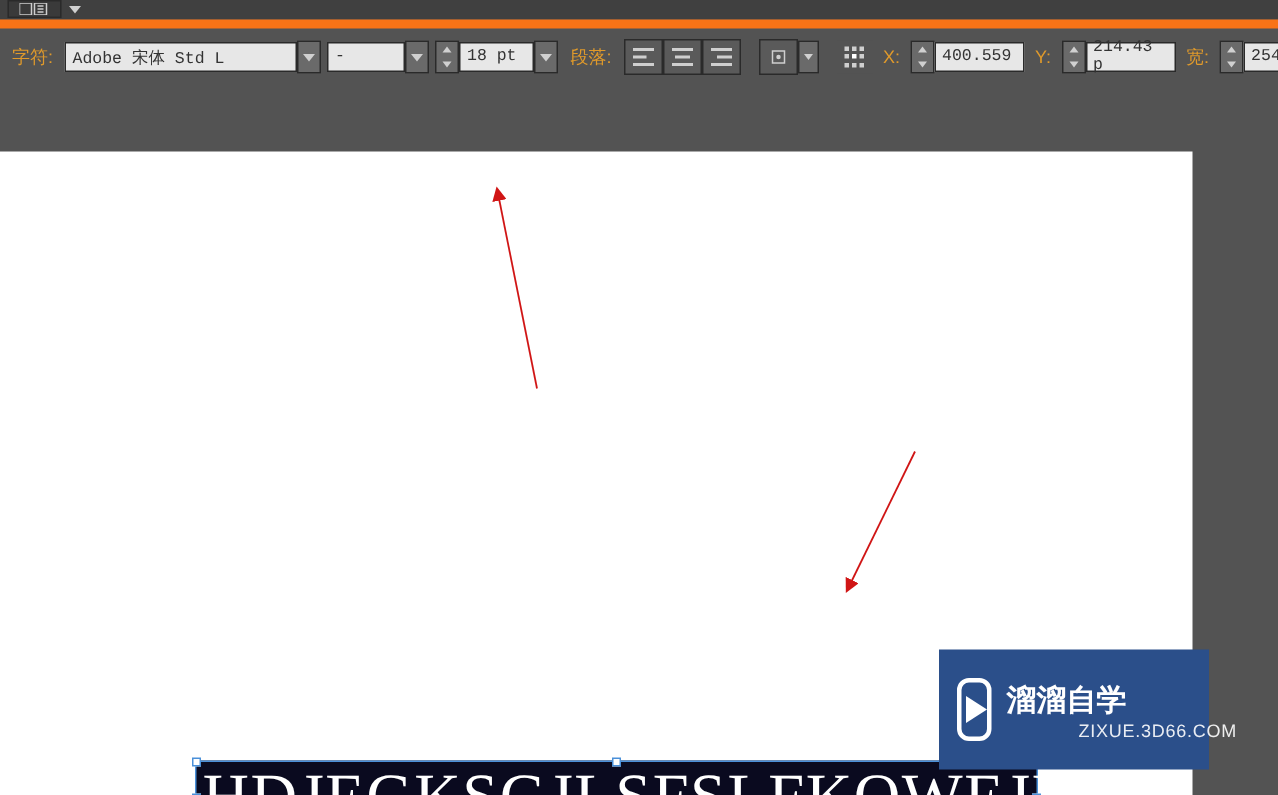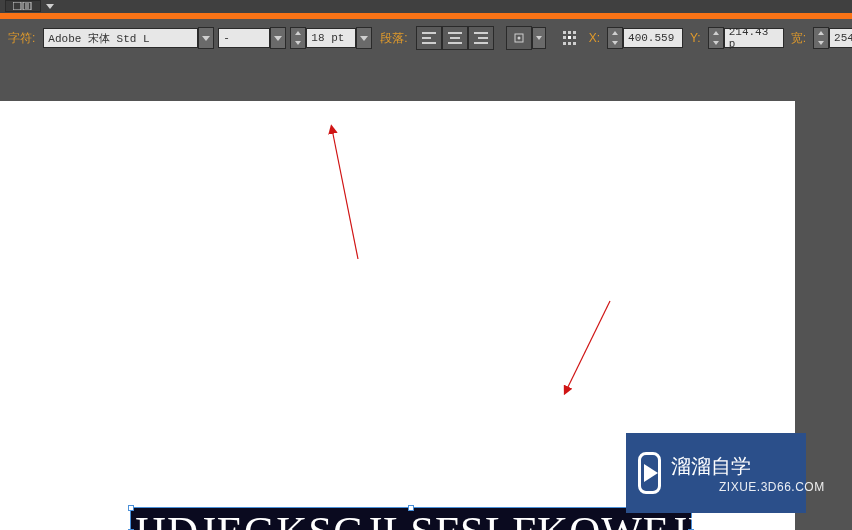--- a/index.html
+++ b/index.html
@@ -216,21 +216,21 @@
   .watermark-play-tri {
     width:0;height:0;
     border-top:9px solid transparent;
     border-bottom:9px solid transparent;
     border-left:14px solid #ffffff;
     margin-left:3px;
   }
   .watermark-text {
     display:flex;flex-direction:column;color:#ffffff;
   }
-  .watermark-title{font-size:20px;font-weight:400;}
+  .watermark-title{font-size:20px;font-weight:700;}
   .watermark-url{font-size:12px;letter-spacing:0.5px;opacity:0.9;margin-left:48px;}
 </style>
 </head>
 <body>
 
 <div class="topbar">
   <div class="top-icon-box">
     <svg width="20" height="8" viewBox="0 0 20 8">
       <rect x="0" y="0" width="8" height="8" fill="none" stroke="#cfcfcf" stroke-width="1"></rect>
       <rect x="10" y="0" width="8" height="8" fill="none" stroke="#cfcfcf" stroke-width="1"></rect>

